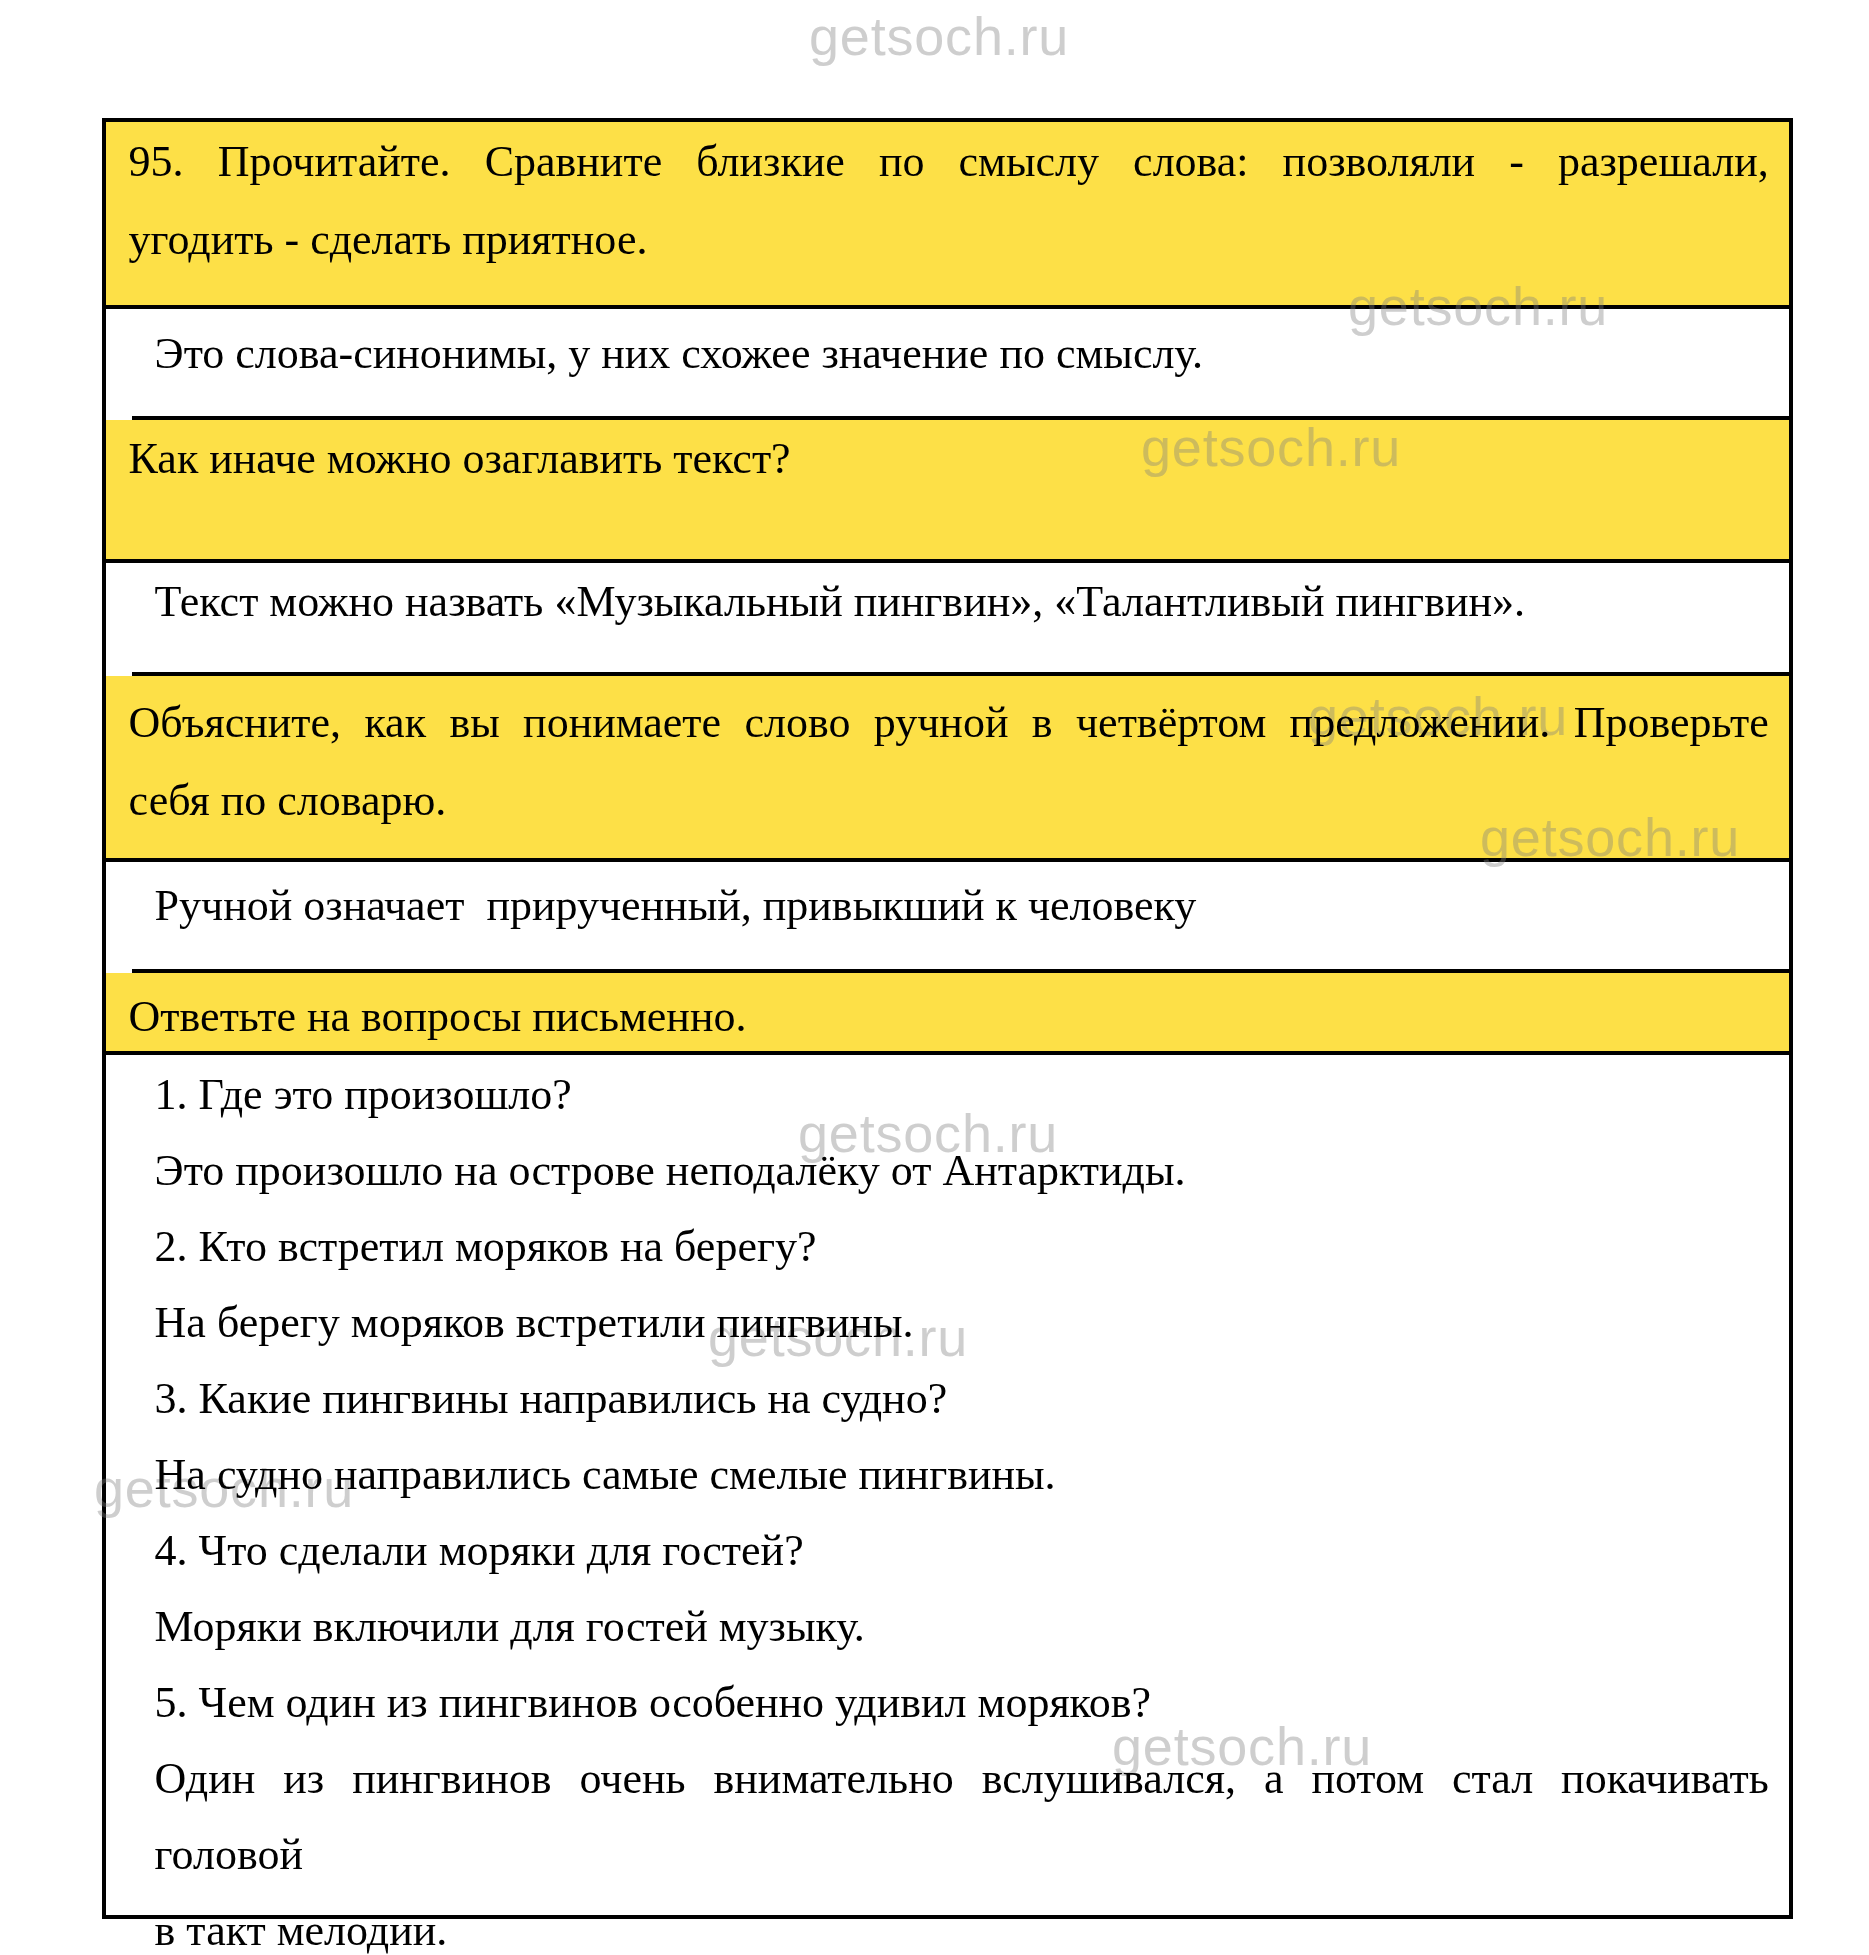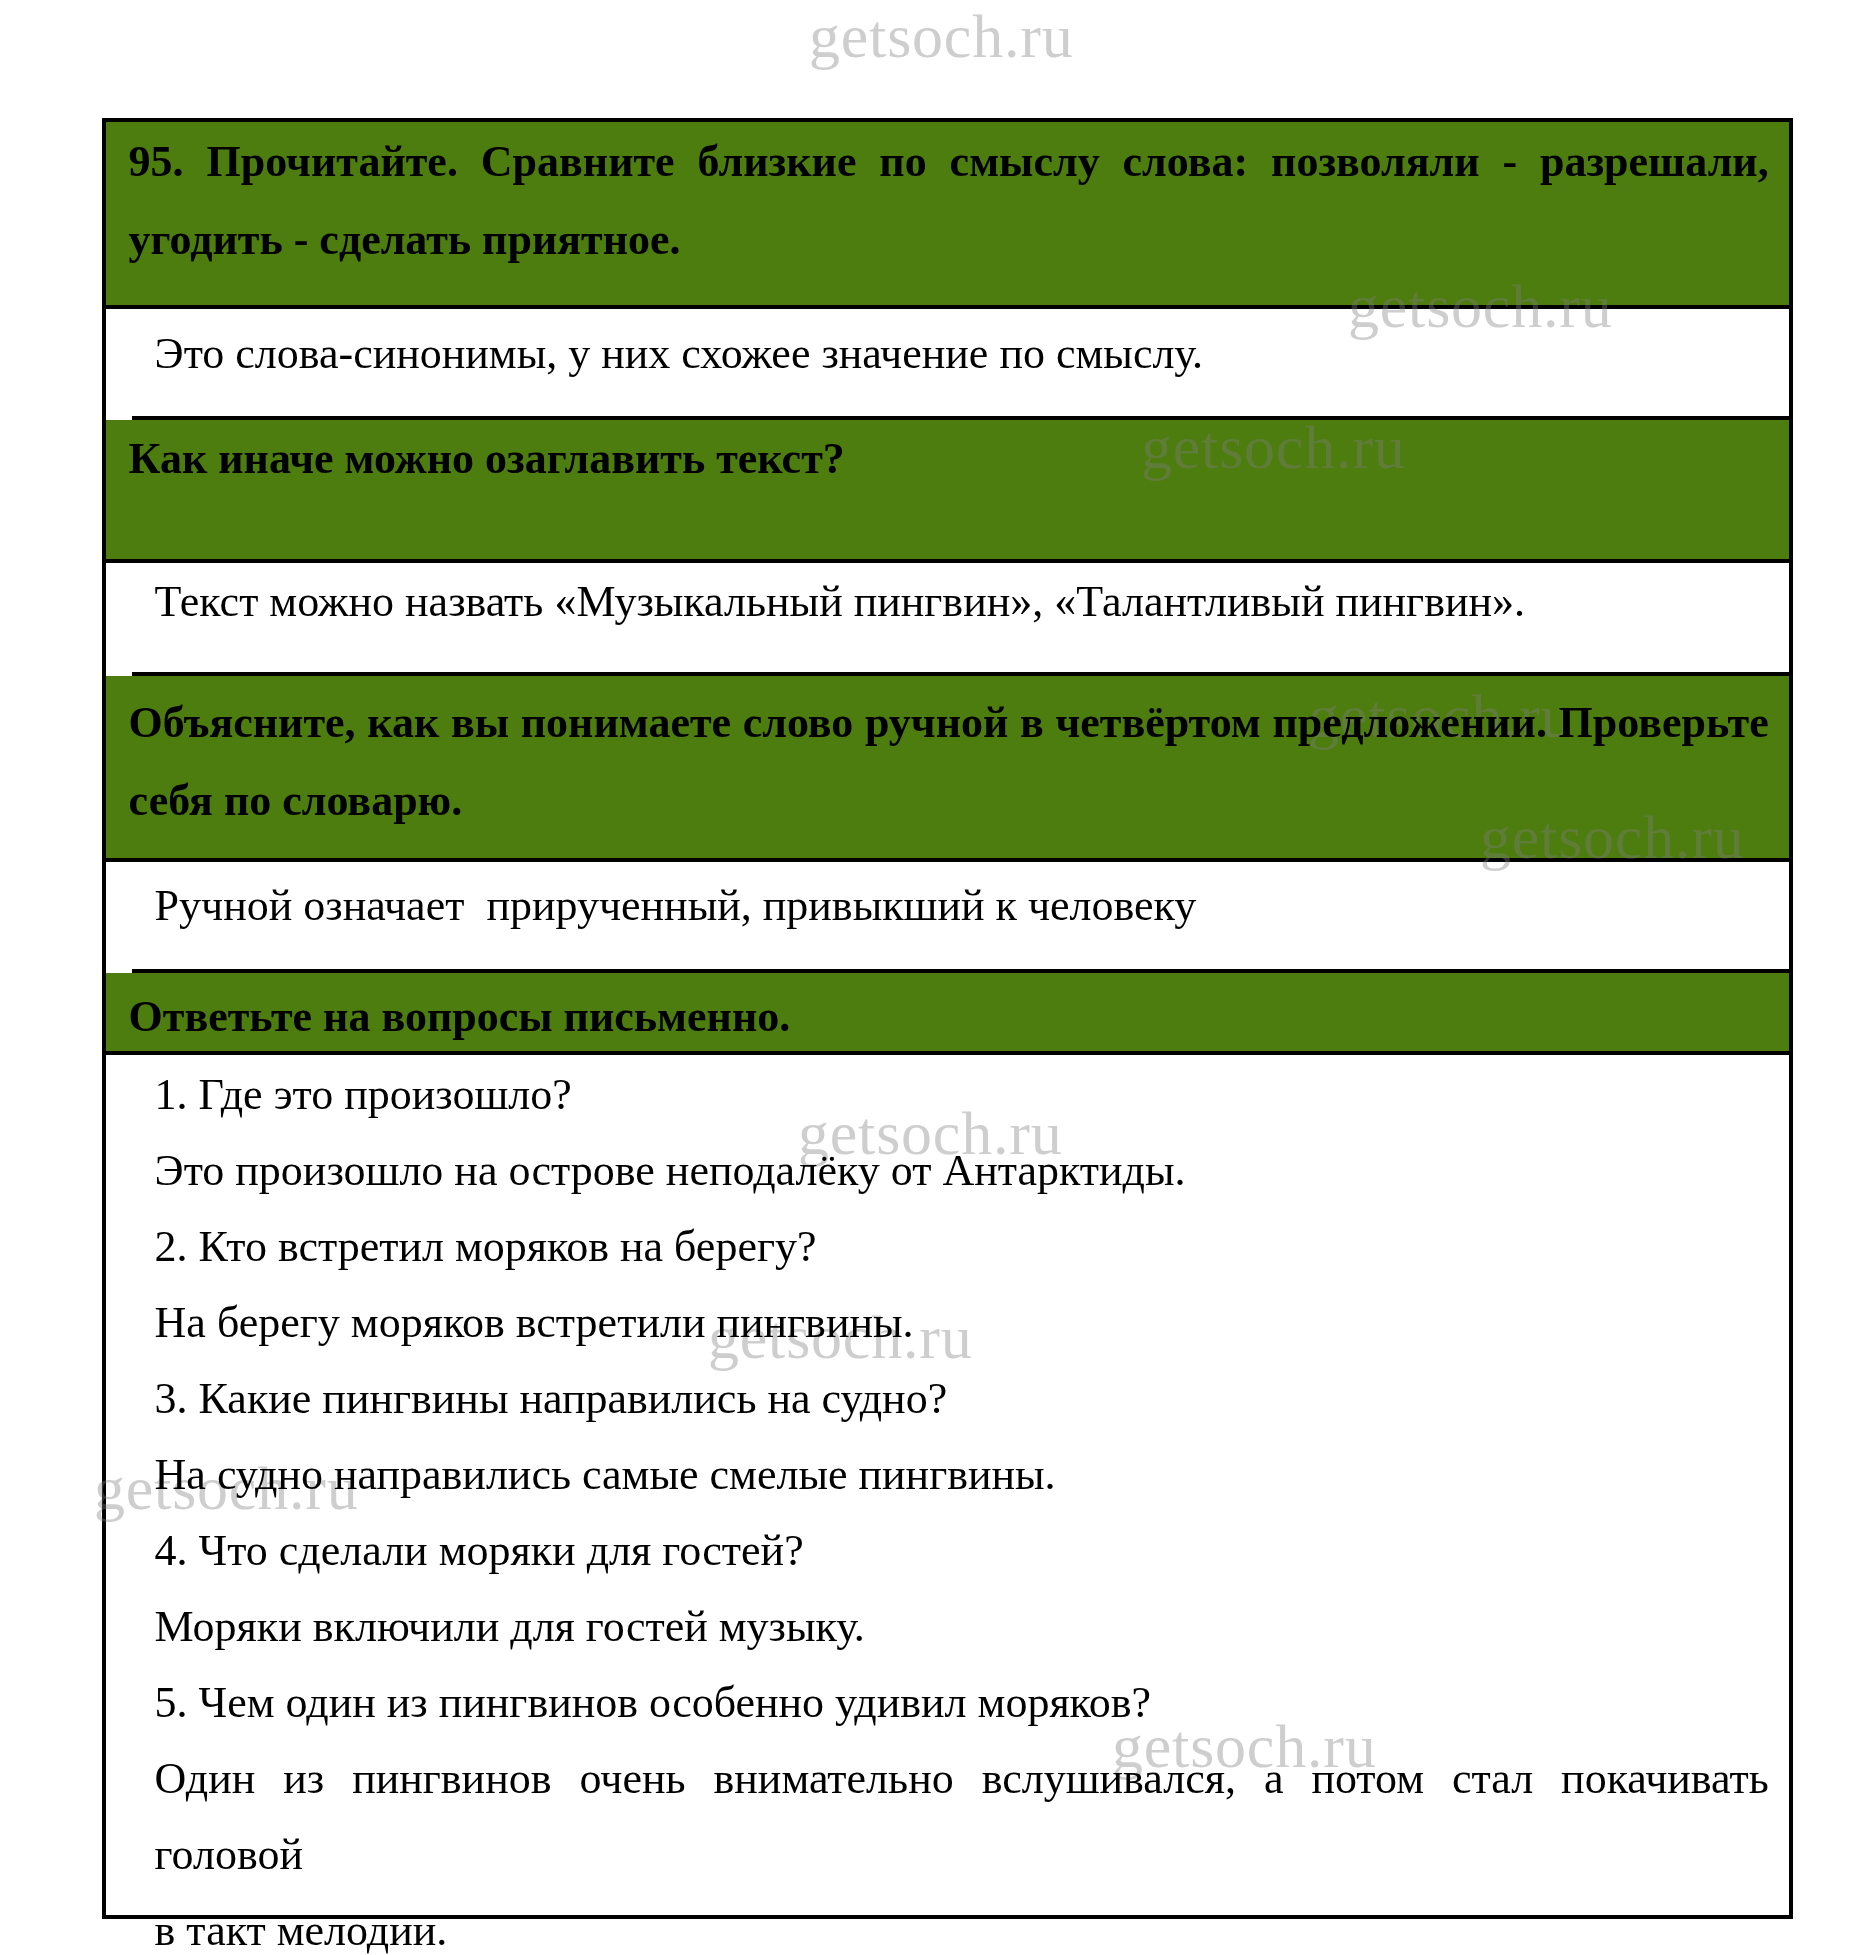--- a/index.html
+++ b/index.html
@@ -19,21 +19,21 @@
     box-sizing:border-box;
     background:#ffffff;
   }
   .row{
     box-sizing:border-box;
     border-bottom:4.5px solid #000000;
     padding-left:22.6px;padding-right:20.3px;
     position:relative;
   }
   .row:last-child{border-bottom:none;}
-  .row.hdr{background:#4d7c0f;font-weight:bold;}
+  .row.hdr{background:#fde047;font-weight:normal;}
   .row.ans{background:#ffffff;font-weight:normal;margin-left:26px;}
   .line{
     font-size:44px;
     line-height:78px;
     position:relative;z-index:2;
     white-space:pre-wrap;
     letter-spacing:0px;
   }
   .just{
     text-align:justify;
@@ -45,22 +45,22 @@
   .r3{height:143px;padding-top:0px;}
   .r4{height:113px;padding-top:0px;}
   .r5{height:186px;padding-top:7.5px;}
   .r6{height:111px;padding-top:4.5px;}
   .r7{height:82px;padding-top:5.3px;}
   .r8{height:860px;padding-top:1.5px;}
   .r8 .line{line-height:76px;}
   
   .wm{
     position:absolute;
-    font-family:Liberation Serif, serif;
-    font-size:62px;line-height:56px;
+    font-family:Liberation Sans, sans-serif;
+    font-size:54px;line-height:56px;
     color:rgba(125,125,125,0.38);
     letter-spacing:0.8px;
     z-index:1;
     user-select:none;
     text-align:right;
   }
 </style>
 </head>
 <body>
 

